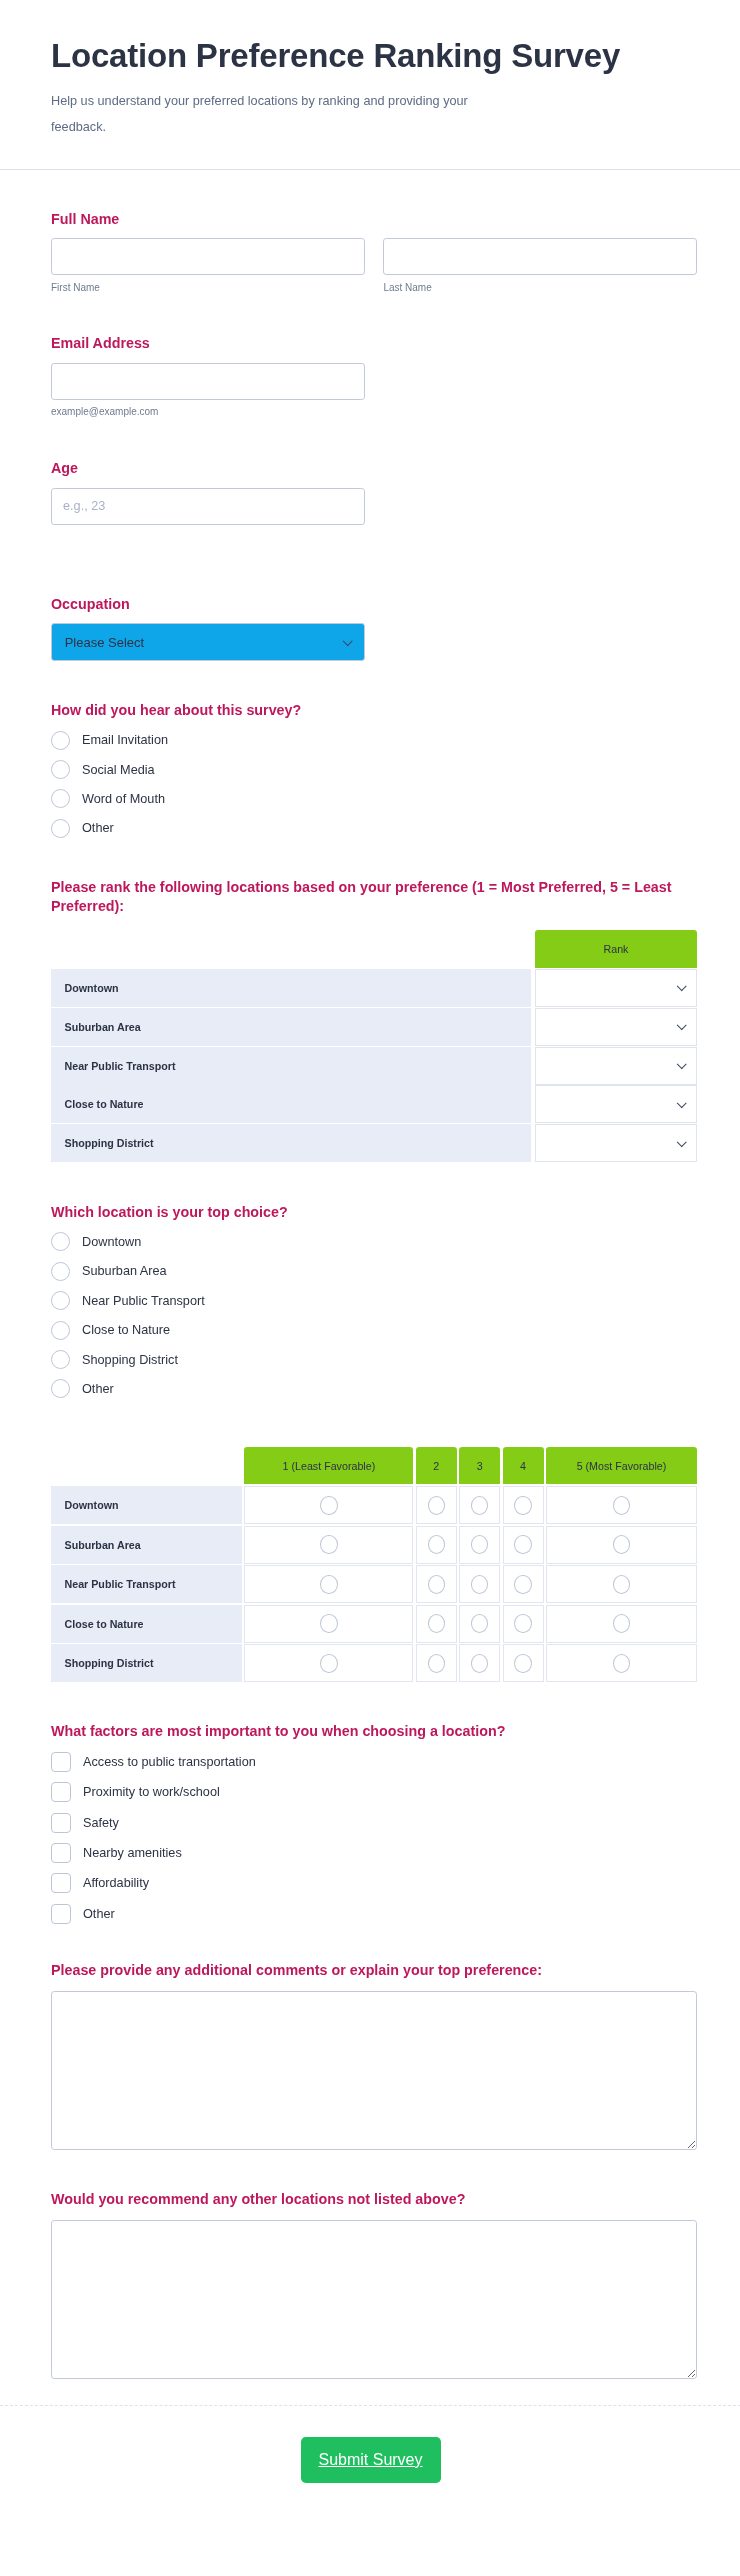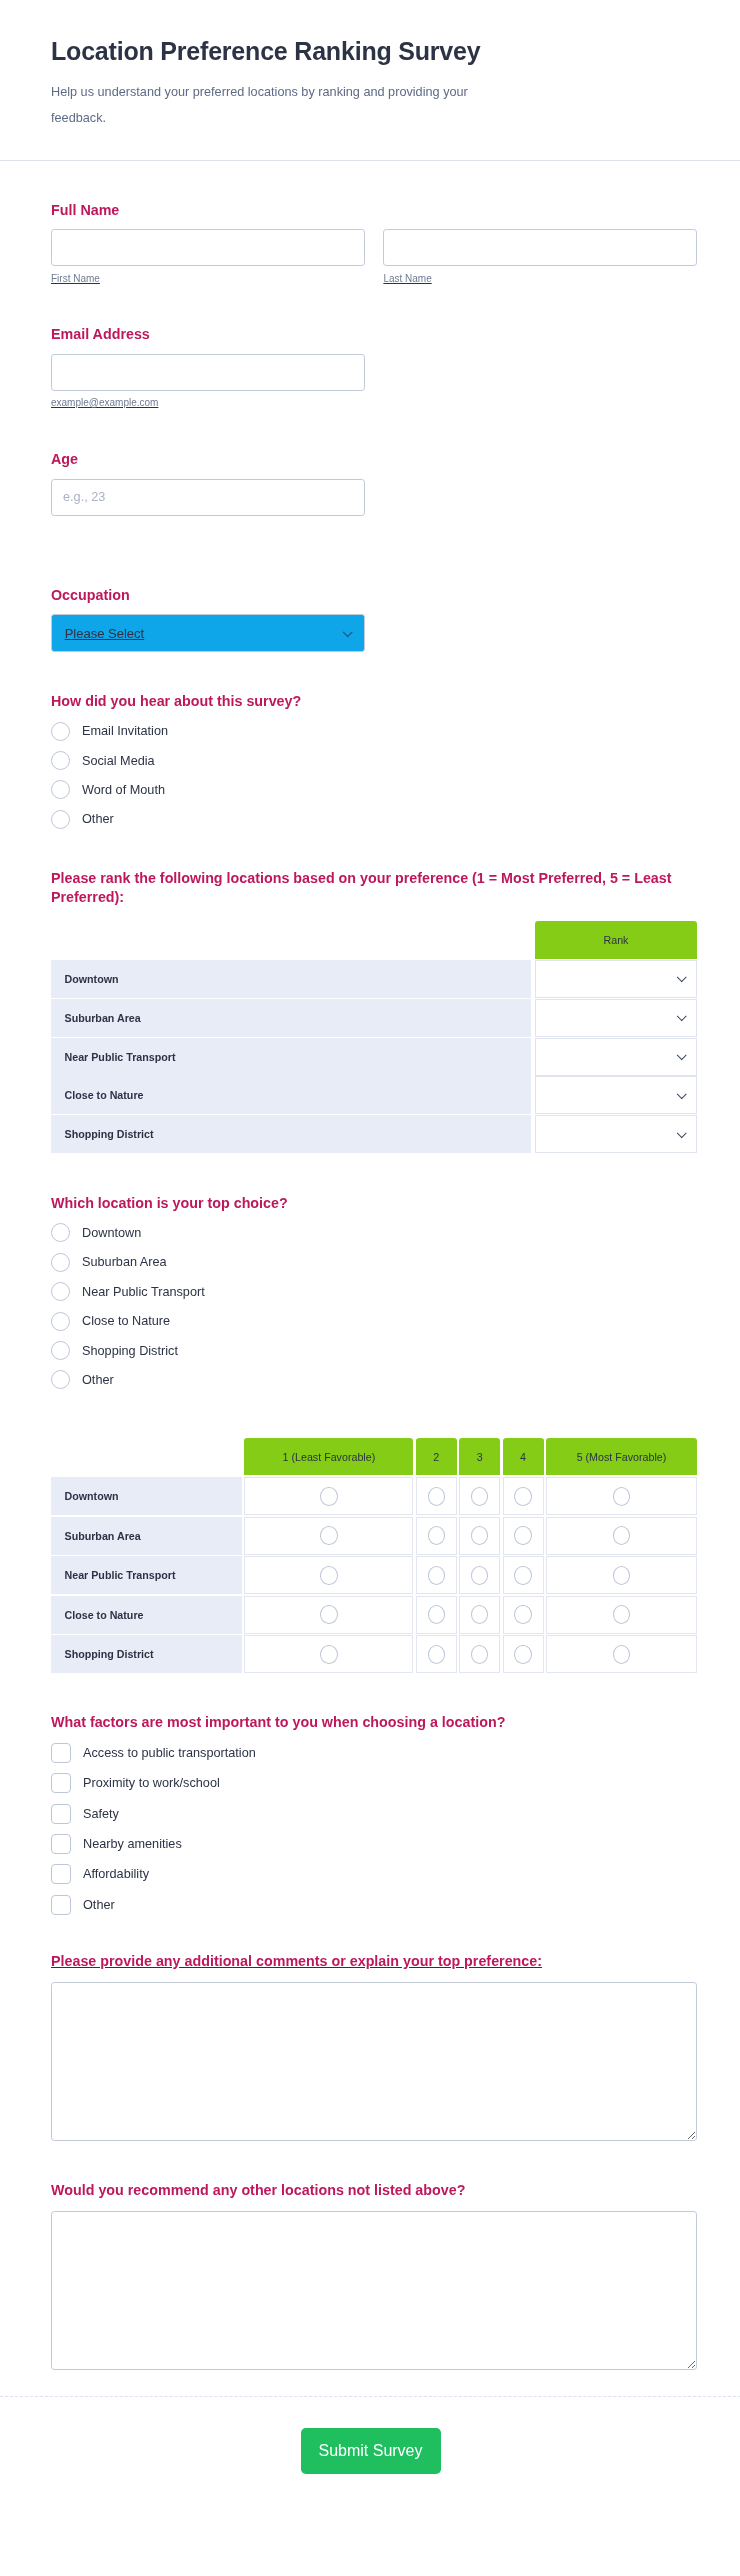--- a/index.html
+++ b/index.html
@@ -7,21 +7,21 @@
   body {
     width: 741px;
     min-height: 2576px;
     margin: 0 auto;
     font-family: "Liberation Sans", sans-serif;
     color: #2c3345;
   }
   
   .form-header { padding: 37px 51px 29px 51px; }
   .form-title {
-    font-size: 25px;
+    font-size: 33px;
     font-weight: 700;
     color: #2c3345;
     letter-spacing: -0.2px;
     margin-bottom: 12.7px;
   }
   .form-subtitle {
     font-size: 12.7px;
     line-height: 26px;
     color: #5e6b85;
     max-width: 434px;
@@ -32,21 +32,21 @@
   .content { padding: 0 44px 0 51px; }
   .field { margin-top: 40px; }
   .field-label {
     display: block;
     font-size: 14.3px;
     line-height: 19px;
     font-weight: 600;
     color: #be185d;
     max-width: 629px;
   }
-  .after-label { margin-top: 9.6px; text-decoration: underline; }
+  .after-label { margin-top: 9.6px; }
 
   .text-input {
     height: 37px;
     width: 314px;
     border: 0.8px solid #c2cad8;
     border-radius: 3.2px;
     padding: 0 11px;
     font-size: 12.7px;
     font-family: "Liberation Sans", sans-serif;
     color: #2c3345;
@@ -203,20 +203,21 @@
     width: 140px;
     height: 46px;
     background: #1fbf5f;
     color: #ffffff;
     border: none;
     border-radius: 4.8px;
     font-family: "Liberation Sans", sans-serif;
     font-size: 16px;
     font-weight: 500;
     cursor: pointer;
+    text-decoration: underline;
   }
 </style>
 </head>
 <body>
 
 <header class="form-header">
   <h1 class="form-title">Location Preference Ranking Survey</h1>
   <p class="form-subtitle">Help us understand your preferred locations by ranking and providing your feedback.</p>
 </header>
 <hr class="header-divider">
@@ -464,21 +465,21 @@
         <span class="checkbox-icon"></span>
         <span class="opt-label">Affordability</span>
       </div>
       <div class="opt">
         <span class="checkbox-icon"></span>
         <span class="opt-label">Other</span>
       </div>
     </div>
   </section>
 
-  <section class="field" style="margin-top:37px;text-decoration:underline;">
+  <section class="field" style="margin-top:37px;">
     <label class="field-label">Please provide any additional comments or explain your top preference:</label>
     <textarea class="textarea" style=""></textarea>
   </section>
 
   <section class="field">
     <label class="field-label">Would you recommend any other locations not listed above?</label>
     <textarea class="textarea" style=""></textarea>
   </section>
 
 </main>

